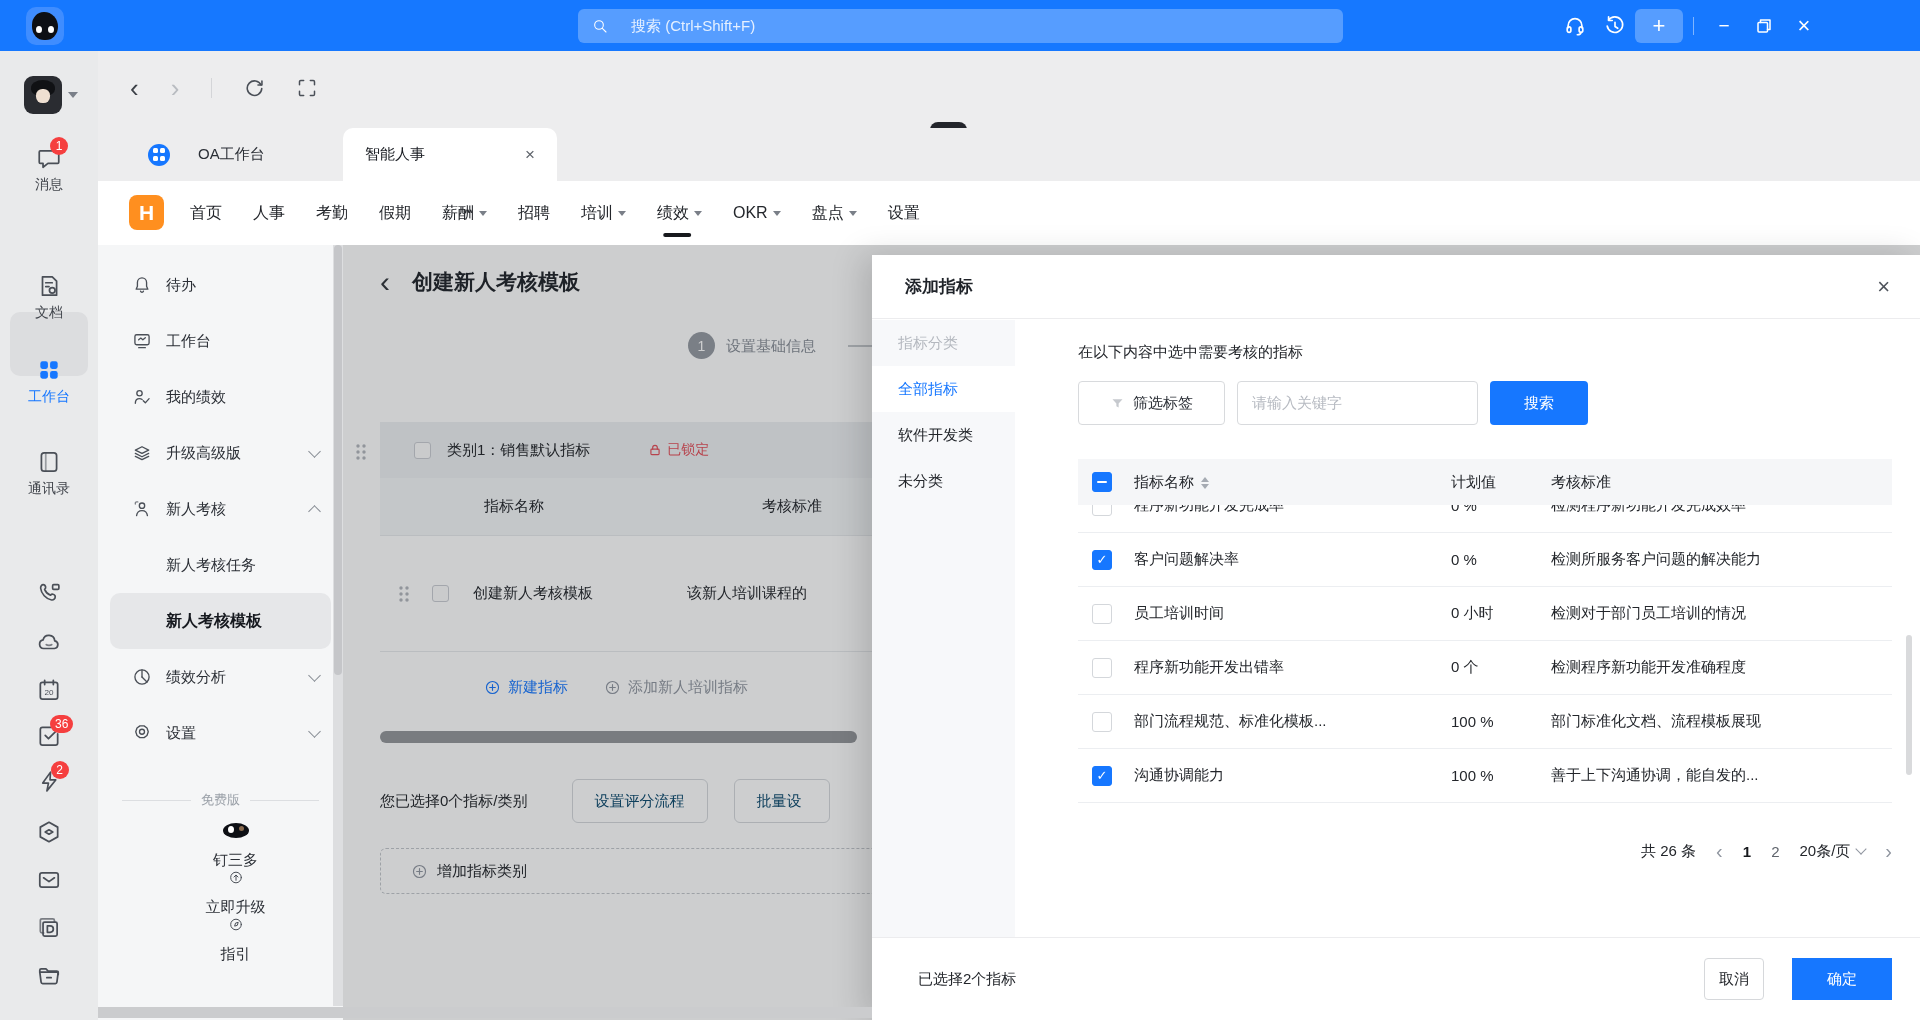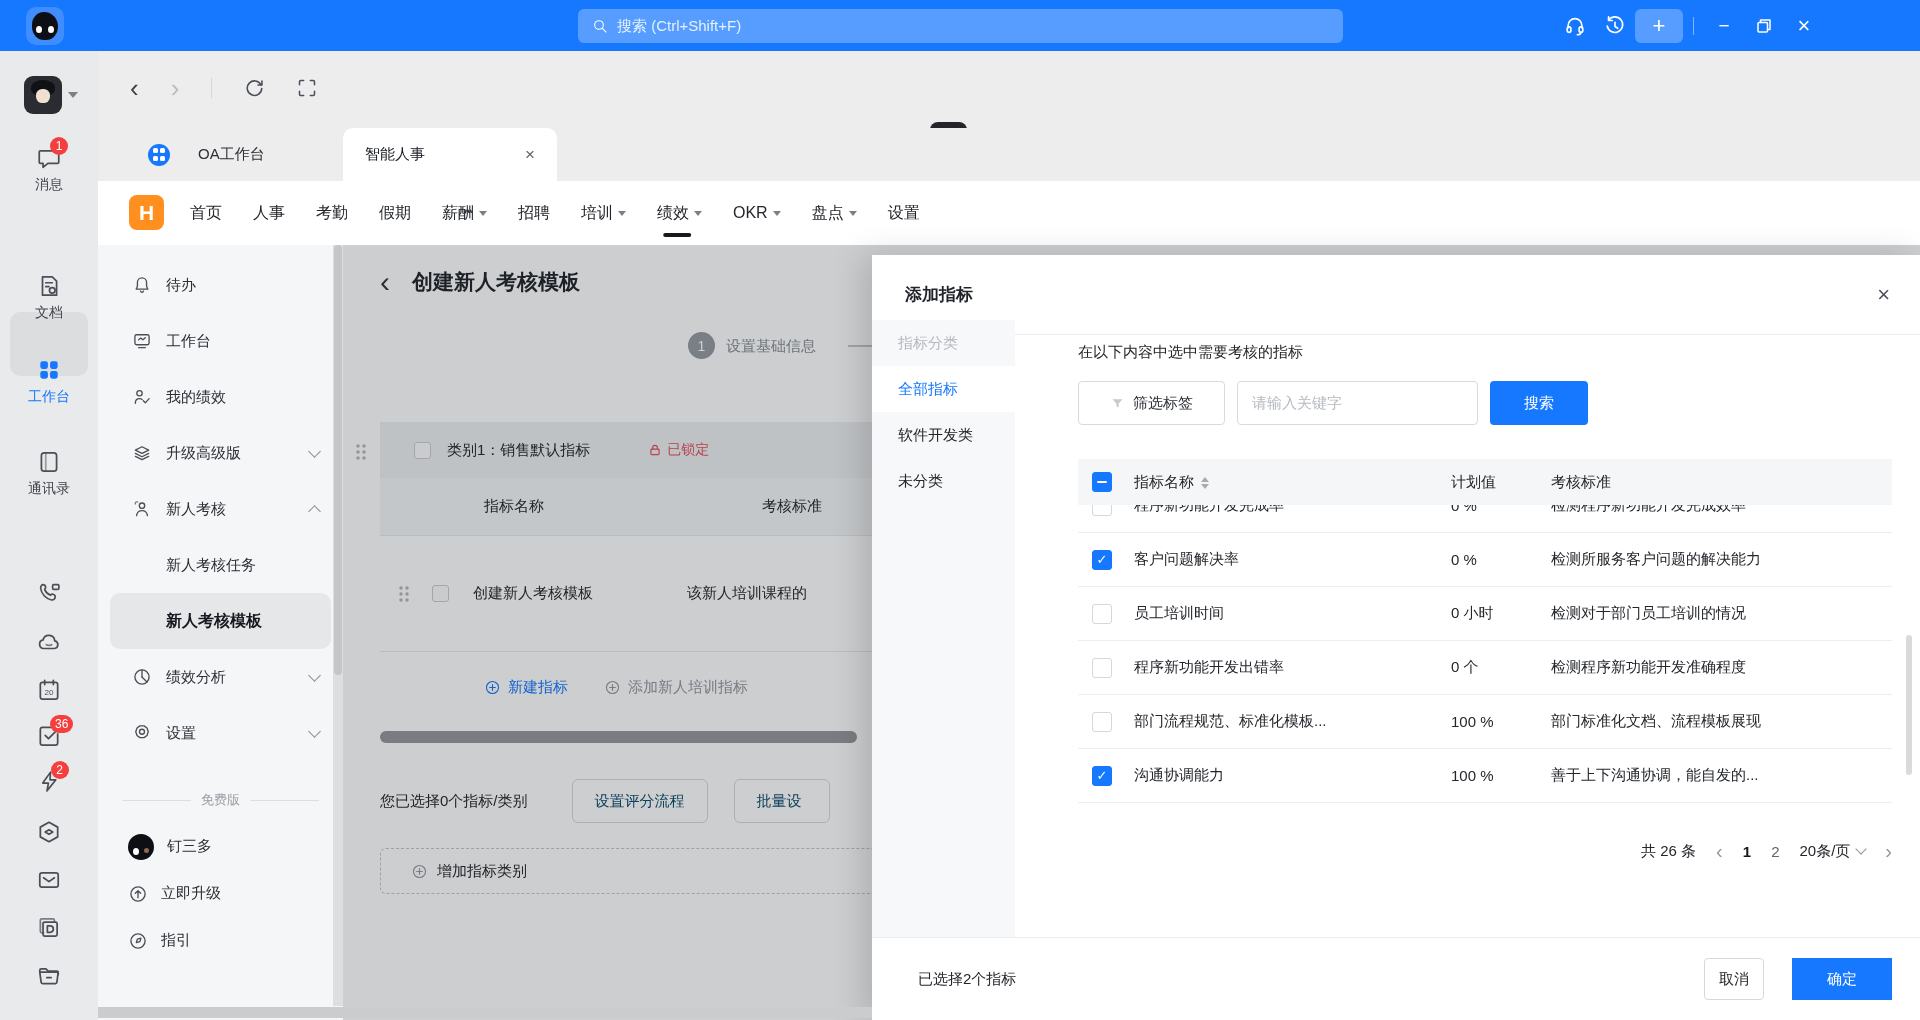--- a/index.html
+++ b/index.html
@@ -6,21 +6,21 @@
   *{box-sizing:border-box;font-family:"Liberation Sans","DejaVu Sans",sans-serif;}
   #stage{position:relative;width:1920px;height:1020px;background:#fff;overflow:hidden;}
   .abs{position:absolute;}
   svg{display:block;}
   
   .titlebar{left:0;top:0;width:1920px;height:51px;background:#1678ff;display:flex;align-items:center;}
   .logo{left:26px;top:7px;width:38px;height:38px;border-radius:10px;background:#3f8dff;display:flex;align-items:center;justify-content:center;}
   .logo-cat{width:26px;height:28px;background:#0d0f14;border-radius:46% 54% 48% 48%;position:relative;}
   .logo-cat:before,.logo-cat:after{content:"";position:absolute;bottom:7px;width:6px;height:7px;background:#fff;border-radius:50%;}
   .logo-cat:before{left:4px}.logo-cat:after{right:4px}
-  .tsearch{left:578px;top:9px;width:765px;height:34px;background:rgba(255,255,255,0.28);border-radius:6px;display:flex;align-items:center;padding-left:14px;gap:9px;color:rgba(255,255,255,0.85);font-size:15px;}
+  .tsearch{left:578px;top:9px;width:765px;height:34px;background:rgba(255,255,255,0.28);border-radius:6px;display:flex;align-items:center;padding-left:14px;gap:23px;color:rgba(255,255,255,0.85);font-size:15px;}
   .twin{top:0;height:51px;display:flex;align-items:center;color:#fff;}
   .tbtn{width:40px;height:40px;display:flex;align-items:center;justify-content:center;}
   .plusbtn{width:48px;height:34px;border-radius:6px;background:rgba(255,255,255,0.28);display:flex;align-items:center;justify-content:center;font-size:22px;color:#fff;}
   .tdiv{width:1px;height:18px;background:rgba(255,255,255,0.45);margin:0 10px;}
   .wglyph{font-size:19px;color:#fff;line-height:1;}
   
   .chrome{left:0;top:51px;width:1920px;height:77px;background:#ededee;}
   .chrome .navglyph{font-size:26px;color:#3c4047;line-height:1;}
   .chrome .disabled{color:#b9bcc1;}
   .cdiv{width:1px;height:20px;background:#d4d5d8;}
@@ -66,21 +66,21 @@
   
   .sidepanel{left:98px;top:245px;width:245px;height:775px;background:#f5f6f7;padding-top:12px;}
   .sp-item{height:56px;display:flex;align-items:center;padding-left:34px;gap:14px;font-size:15px;color:#2b2f36;position:relative;}
   .sp-sub{padding-left:68px;}
   .sp-active{margin:0 12px;padding-left:56px;height:56px;border-radius:10px;background:#e6e7e9;font-weight:bold;color:#16191f;display:flex;align-items:center;}
   .sp-chev{position:absolute;right:24px;width:9px;height:9px;border-right:1.6px solid #868b93;border-bottom:1.6px solid #868b93;}
   .chev-down{transform:rotate(45deg);margin-top:-4px;}
   .chev-up{transform:rotate(-135deg);margin-top:4px;}
   .freediv{margin:30px 24px 0;display:flex;align-items:center;gap:10px;color:#9aa0a8;font-size:13px;}
   .freediv:before,.freediv:after{content:"";flex:1;height:1px;background:#dcdee1;}
-  .sp-bottom{height:47px;display:flex;align-items:center;padding-left:30px;gap:13px;font-size:15px;color:#2b2f36;}
+  .sp-bottom{height:47px;display:flex;align-items:center;padding-left:30px;gap:13px;font-size:15px;color:#2b2f36;flex-direction:column;}
   .catava{width:26px;height:26px;border-radius:50%;background:#0d0f14;position:relative;}
   .catava:before{content:"";position:absolute;left:5px;bottom:5px;width:6px;height:7px;background:#fff;border-radius:50%;}
   .catava:after{content:"";position:absolute;right:5px;bottom:7px;width:5px;height:5px;background:#8a6b4f;border-radius:50%;}
   .vscroll{left:333px;top:245px;width:10px;height:761px;background:#dddee0;}
   .vthumb{left:334px;top:245px;width:8px;height:430px;border-radius:4px;background:#c5c6c9;}
   
   .main{left:343px;top:245px;width:1577px;height:775px;background:#fff;}
   .m-title{left:37px;top:22px;display:flex;align-items:center;gap:22px;color:#1f2329;}
   .m-back{font-size:30px;color:#33373d;line-height:1;}
   .m-titletext{font-size:21px;font-weight:bold;}
@@ -100,21 +100,21 @@
   .hscroll{left:37px;top:486px;width:477px;height:12px;border-radius:6px;background:#94969a;}
   .selrow{left:37px;top:534px;display:flex;align-items:center;gap:44px;}
   .seltext{font-size:15px;color:#23262b;}
   .wbtn{height:44px;padding:0 22px;border:1px solid #d5d8dc;border-radius:6px;background:#fff;font-size:15px;color:#0c4a6e;display:flex;align-items:center;}
   .dashedbtn{left:37px;top:603px;width:563px;height:46px;border:1px dashed #c3c7cc;border-radius:6px;display:flex;align-items:center;gap:9px;padding-left:30px;font-size:15px;color:#23262b;}
   .cb{width:17px;height:17px;border:1.5px solid #c9ccd2;border-radius:3px;background:#fbfbfc;flex:none;}
   .mask{left:343px;top:245px;width:1577px;height:775px;background:rgba(28,32,38,0.22);z-index:5;}
   .bscroll{left:98px;top:1007px;width:774px;height:11px;background:#cbccce;z-index:7;}
   
   .drawer{left:872px;top:255px;width:1048px;height:765px;background:#fff;z-index:6;box-shadow:-10px 0 30px rgba(0,0,0,0.15);}
-  .d-head{position:absolute;left:0;top:0;width:1048px;height:80px;border-bottom:1px solid #ececee;display:flex;align-items:center;justify-content:space-between;padding:0 30px 0 33px;}
+  .d-head{position:absolute;left:0;top:0;width:1048px;height:64px;border-bottom:1px solid #ececee;display:flex;align-items:center;justify-content:space-between;padding:0 30px 0 33px;}
   .d-title{font-size:17px;font-weight:bold;color:#1f2329;}
   .d-close{font-size:22px;color:#4e535b;}
   .d-cats{position:absolute;left:0;top:65px;width:143px;height:617px;background:#f7f8fa;}
   .d-cat{height:46px;display:flex;align-items:center;padding-left:26px;font-size:15px;color:#23262b;}
   .d-cat.muted{color:#b4b8bf;}
   .d-cat.active{background:#fff;color:#1677ff;}
   .d-hint{position:absolute;left:206px;top:88px;font-size:15px;color:#23262b;}
   .filterbtn{position:absolute;left:206px;top:126px;width:147px;height:44px;border:1px solid #d8dadd;border-radius:4px;display:flex;align-items:center;justify-content:center;gap:8px;font-size:15px;color:#2b2f36;background:#fff;}
   .kwinput{position:absolute;left:365px;top:126px;width:241px;height:44px;border:1px solid #d8dadd;border-radius:4px;display:flex;align-items:center;padding-left:14px;font-size:15px;color:#b6bac1;background:#fff;}
   .searchbtn{position:absolute;left:618px;top:126px;width:98px;height:44px;border-radius:4px;background:#1677ff;color:#fff;font-size:15px;display:flex;align-items:center;justify-content:center;}

